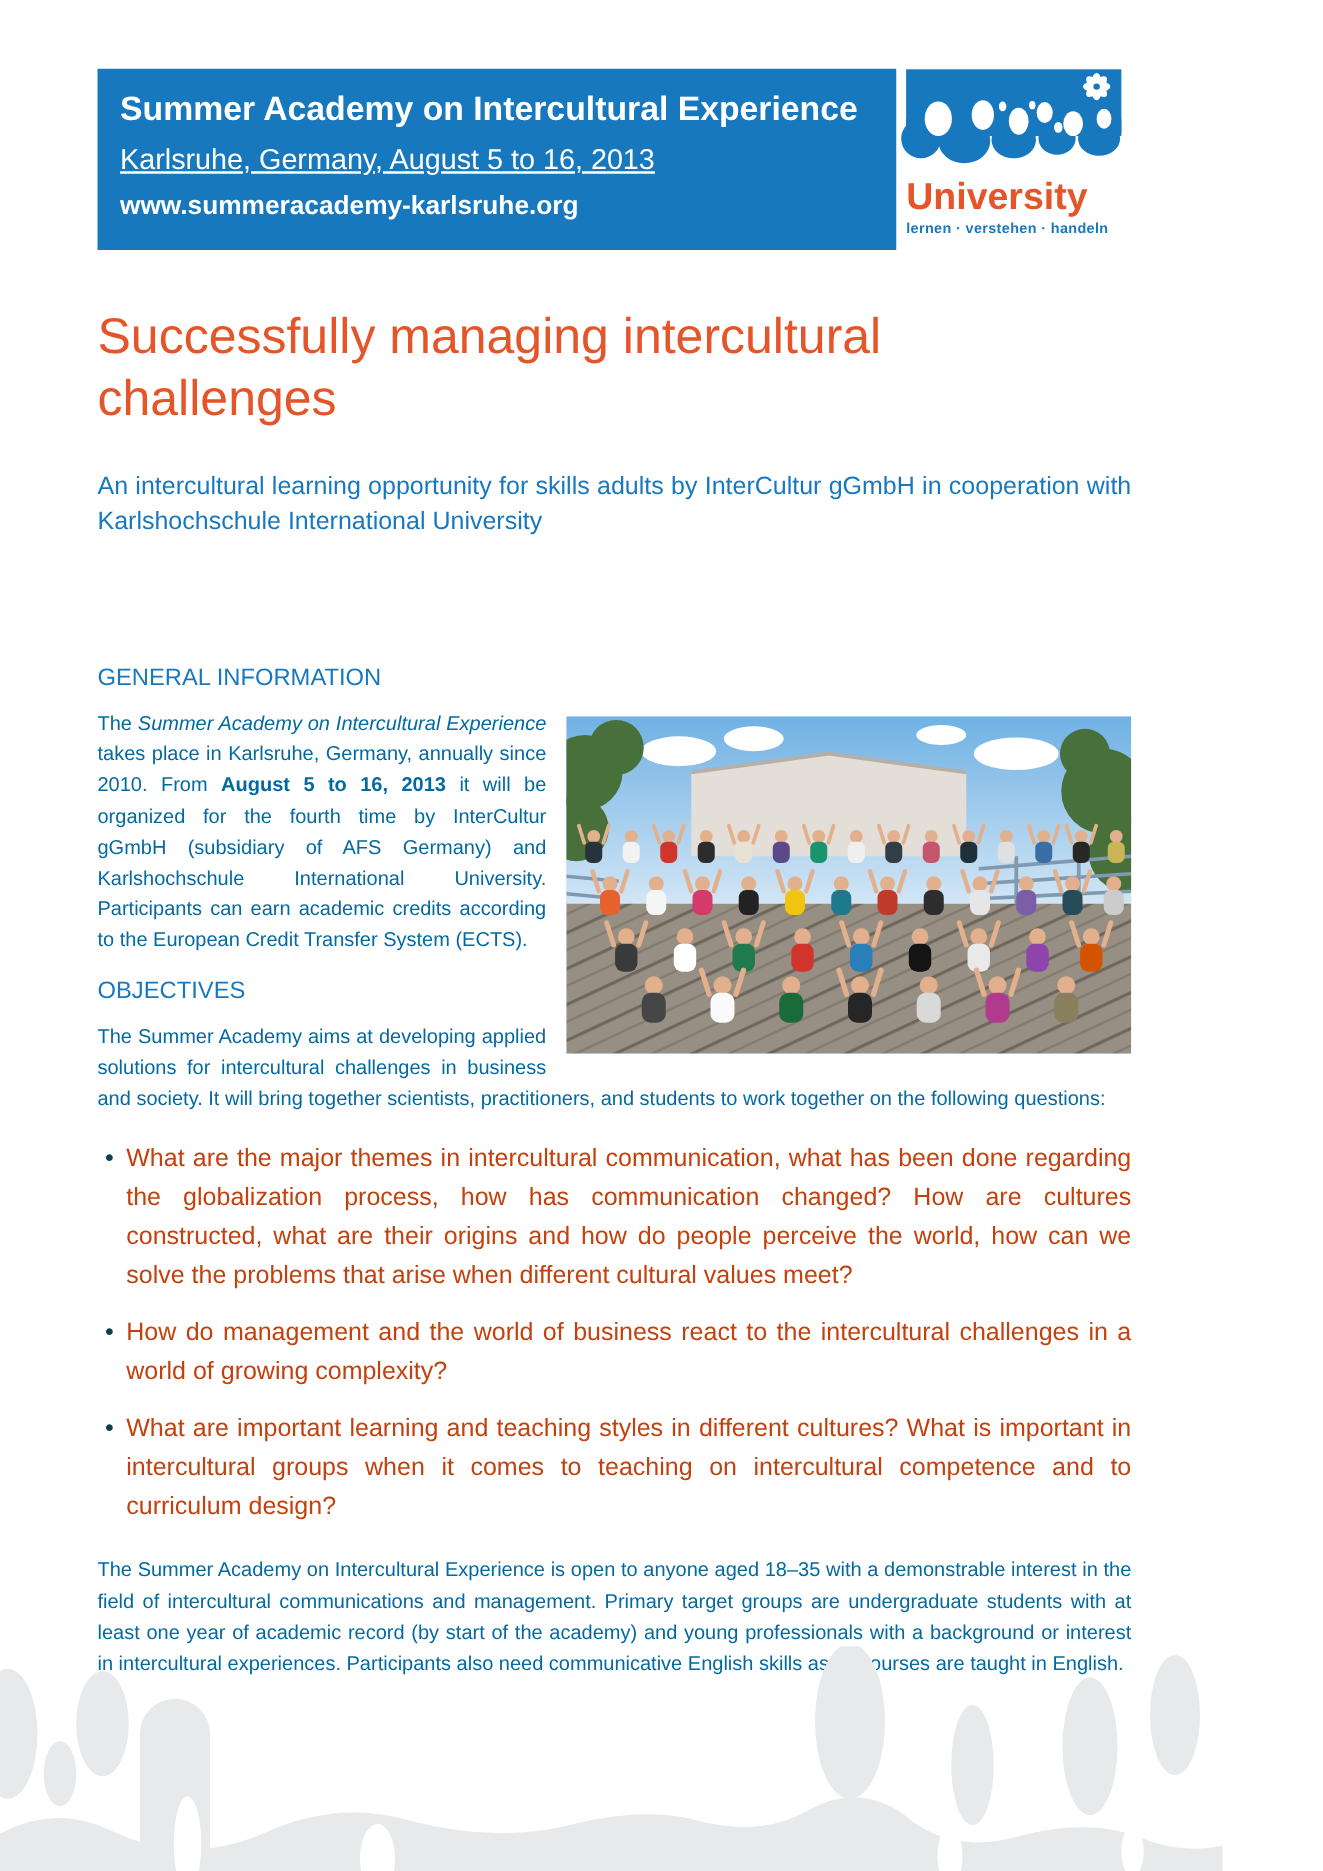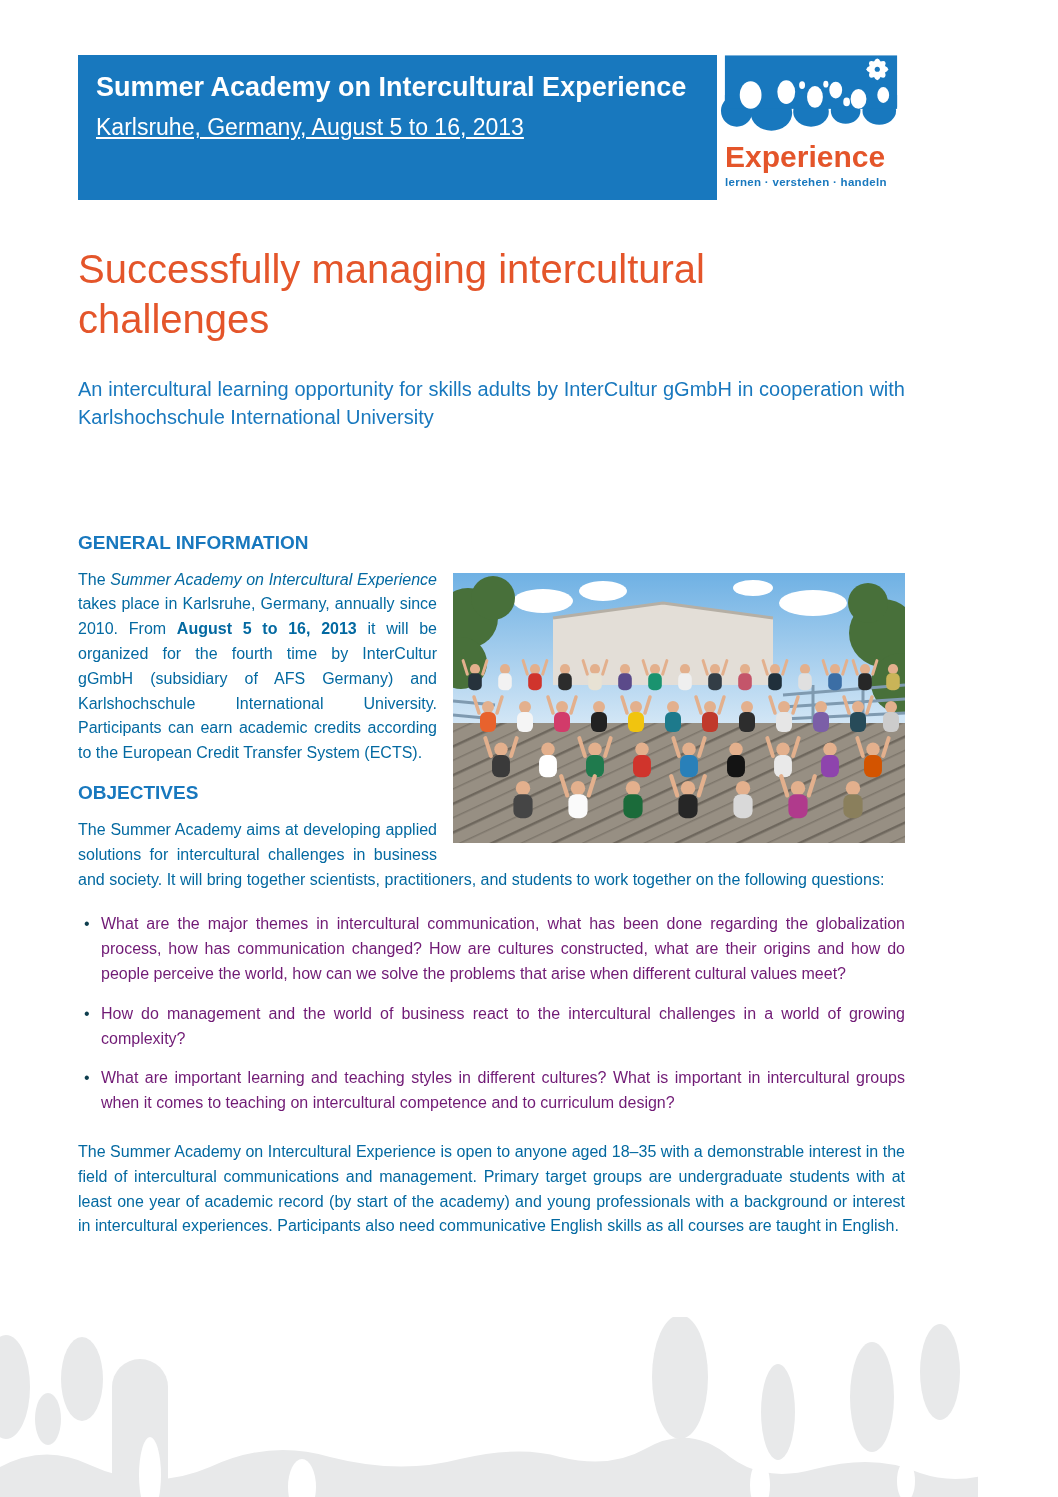--- a/index.html
+++ b/index.html
@@ -26,52 +26,53 @@
   h1.page-title {
     color:#e4552a; font-size:40px; line-height:1.26; font-weight:normal;
     margin:44px 0 0; max-width:880px;
   }
   .subtitle {
     color:#1878be; font-size:20px; line-height:1.42; text-align:justify;
     margin:30px 0 0;
   }
 
   
-  .section-head { color:#1878be; font-size:19px; font-weight:bold; margin:0 0 14px; }
+  .section-head { color:#1878be; font-size:19px; font-weight:normal; margin:0 0 14px; }
   .mt-first { margin-top:100px; }
   .mt-mid   { margin-top:8px; }
   .mt-tg    { margin-top:26px; }
   .body-text {
     color:#0369a1; font-size:16px; line-height:1.55; text-align:justify;
     margin:0 0 16px;
   }
   .photo-wrap {
     float:right; width:452px; height:270px; margin:5px 0 14px 16px;
     overflow:hidden; background:#cfe4f5;
   }
   ul.bullets { margin:20px 0 24px; padding:0; list-style:none; }
   ul.bullets li {
     position:relative; padding-left:23px; margin-bottom:15px;
-    color:#701a75; font-size:16px; line-height:1.55; text-align:justify;
+    color:#c2410c; font-size:20px; line-height:1.55; text-align:justify;
   }
   ul.bullets li::before { content:"\2022"; position:absolute; left:6px; top:0; color:#0e3e4e; }
 
   
   .blob-footer { position:absolute; left:0; bottom:0; width:1058px; height:180px; }
 </style>
 </head>
 <body>
 
 <div class="page">
   <div class="content">
 
     <div class="header-row">
       <div class="banner">
         <div class="banner-title">Summer Academy on Intercultural Experience</div>
         <div class="banner-sub">Karlsruhe, Germany, August 5 to 16, 2013</div>
+        <div class="banner-url">www.summeracademy-karlsruhe.org</div>
       </div>
 
       <div class="logo-block">
         <svg width="188" height="82" viewBox="0 0 190 82" aria-hidden="true">
           <g fill="#1878be">
             <rect x="8" y="0" width="174" height="52"></rect>
             <ellipse cx="20" cy="56" rx="16" ry="16"></ellipse>
             <ellipse cx="55" cy="58" rx="21" ry="18"></ellipse>
             <ellipse cx="95" cy="57" rx="18" ry="15"></ellipse>
             <ellipse cx="130" cy="56" rx="15" ry="13"></ellipse>
@@ -92,21 +93,21 @@
           <g transform="translate(162,14)">
             <g fill="#ffffff">
               <ellipse rx="11" ry="4.6"></ellipse>
               <ellipse rx="11" ry="4.6" transform="rotate(45)"></ellipse>
               <ellipse rx="11" ry="4.6" transform="rotate(90)"></ellipse>
               <ellipse rx="11" ry="4.6" transform="rotate(135)"></ellipse>
             </g>
             <circle r="2.6" fill="#1878be"></circle>
           </g>
         </svg>
-        <div class="logo-wordmark">Experience</div>
+        <div class="logo-wordmark">University</div>
         <div class="logo-tagline">lernen · verstehen · handeln</div>
       </div>
     </div>
 
     <h1 class="page-title">Successfully managing intercultural challenges</h1>
     <p class="subtitle">An intercultural learning opportunity for skills adults by InterCultur gGmbH in cooperation with Karlshochschule International University</p>
 
     <h3 class="section-head mt-first">GENERAL INFORMATION</h3>
 
     <div>

